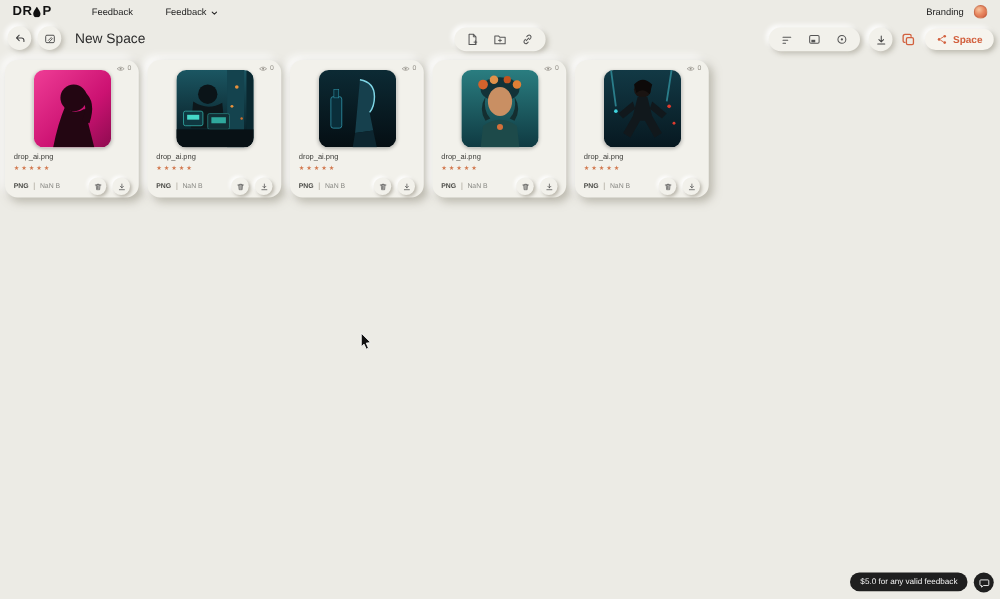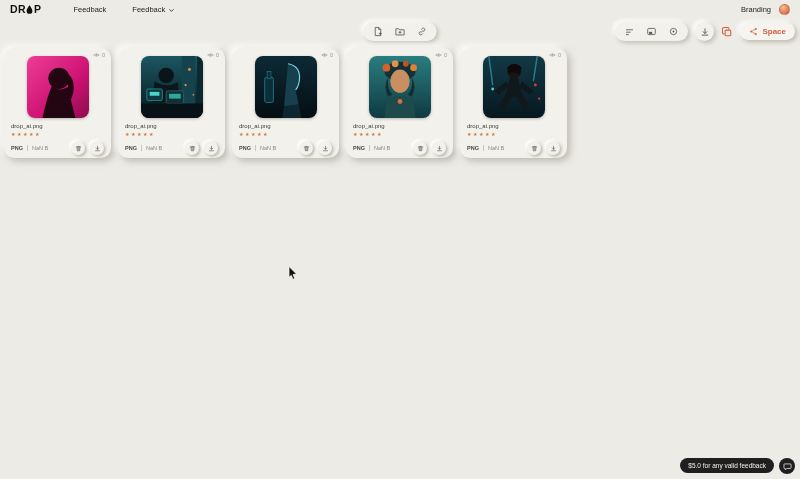--- a/index.html
+++ b/index.html
@@ -117,20 +117,34 @@
     </nav>
     <div class="topbar-right">
       <button class="branding">
         <span>Branding</span>
       </button>
       <div class="avatar"></div>
     </div>
   </header>
 
   <div class="toolbar">
+    <div class="tb-left">
+      <button class="circle-btn">
+        <svg width="10" height="10" viewBox="0 0 16 16">
+            <path d="M7 3.5 L3.5 7 L7 10.5 M3.5 7 H10 a3 3 0 0 1 3 3 v1.5" fill="none" stroke="#444" stroke-width="1.4" stroke-linecap="round" stroke-linejoin="round"></path>
+          </svg>
+      </button>
+      <button class="circle-btn">
+        <svg width="10" height="10" viewBox="0 0 16 16">
+            <rect x="2.5" y="3.5" width="11" height="9.5" rx="1.5" fill="none" stroke="#444" stroke-width="1.2"></rect>
+            <path d="M5.5 10.5 L9.5 6.5 L11 8 L7 12" fill="none" stroke="#444" stroke-width="1.1" stroke-linejoin="round"></path>
+          </svg>
+      </button>
+      <span class="page-title">New Space</span>
+    </div>
 
     <div class="pill tb-center">
       <button class="icon-btn">
         <svg width="11" height="11" viewBox="0 0 16 16">
             <path d="M4 2 h5 l3 3 v9 H4 Z" fill="none" stroke="#555" stroke-width="1.2" stroke-linejoin="round"></path>
             <path d="M9 2 v3 h3" fill="none" stroke="#555" stroke-width="1.1"></path>
             <path d="M9.8 11.2 h3.2 M11.4 9.6 v3.2" stroke="#555" stroke-width="1.1" stroke-linecap="round"></path>
           </svg>
       </button>
       <button class="icon-btn">

